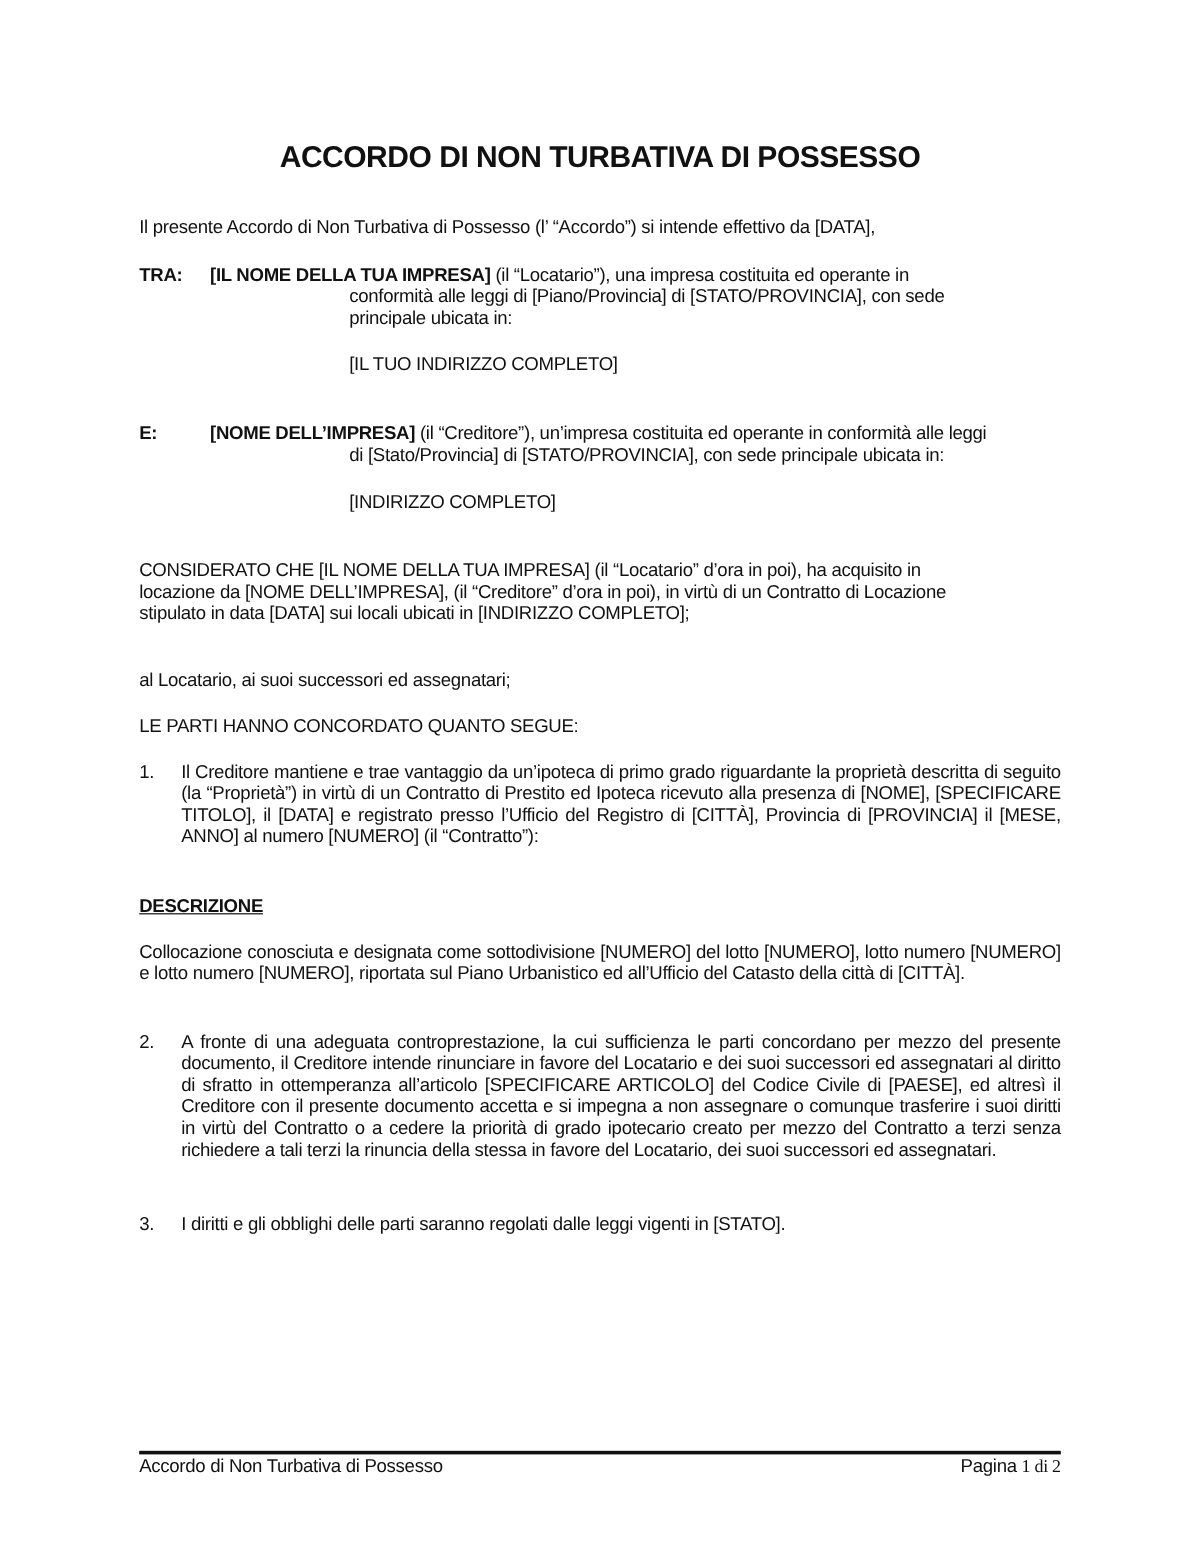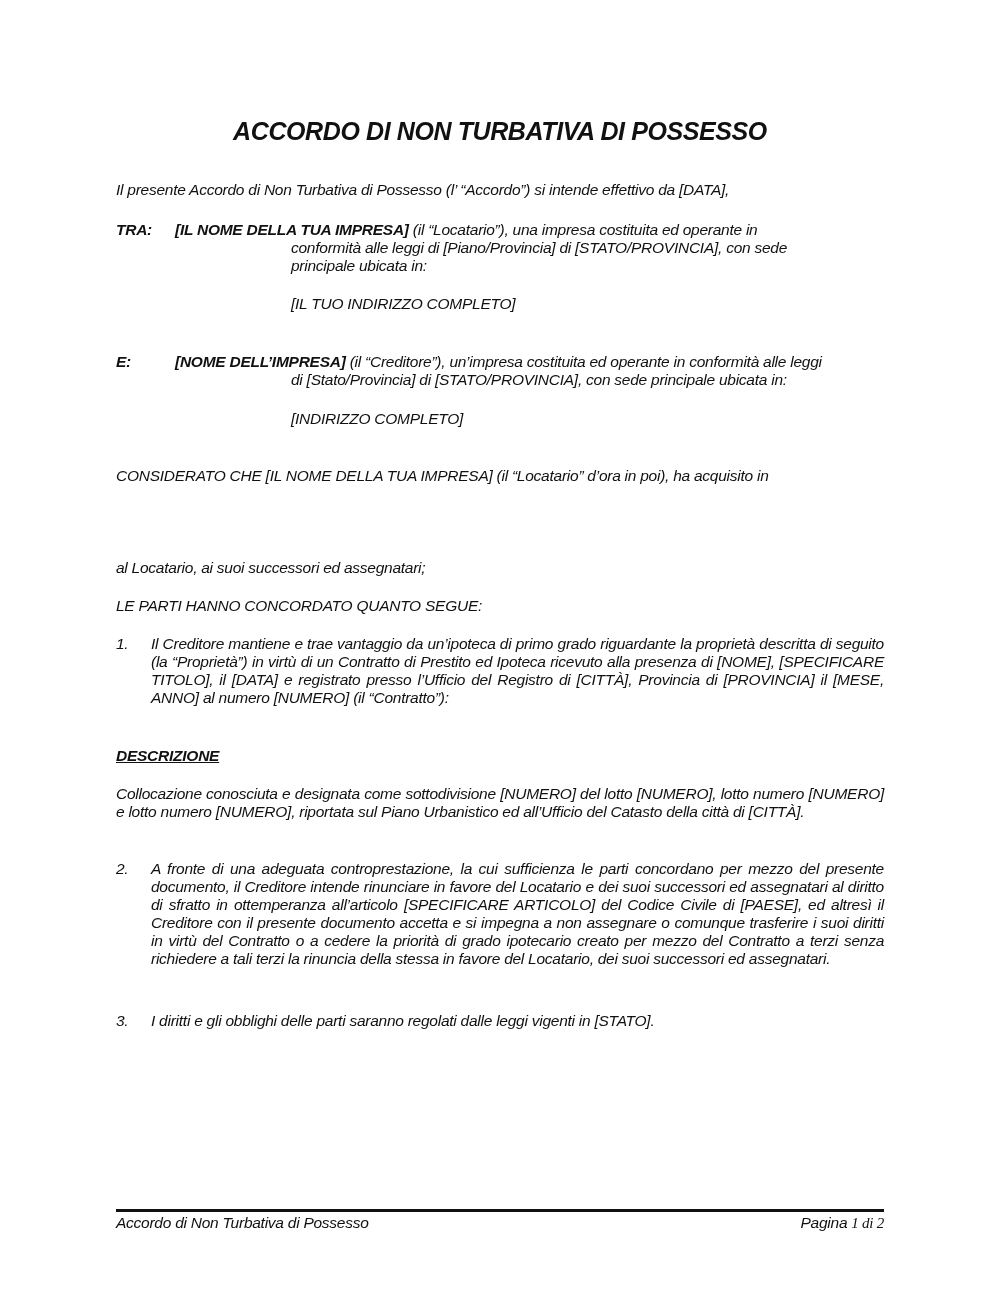--- a/index.html
+++ b/index.html
@@ -1,15 +1,15 @@
 <!DOCTYPE html>
 <html><head>
   <meta charset="utf-8">
   <style>
-    * { margin: 0; padding: 0; box-sizing: border-box; font-style: italic; }
+    * { margin: 0; padding: 0; box-sizing: border-box; }
     html, body { width: 1000px; height: 1290px; background: #ffffff; }
     body {
       position: relative;
       font-family: "Liberation Sans", sans-serif;
       color: #111111;
       font-size: 15.5px;
       line-height: 18px;
       letter-spacing: -0.25px;
     }
     .page { position: absolute; left: 0; top: 0; width: 1000px; height: 1290px; }
@@ -56,20 +56,22 @@
   <div class="abs party-cont" style="top:295px;">[IL TUO INDIRIZZO COMPLETO]</div>
 
   <div class="abs party-label" style="top:353px;">E:</div>
   <div class="abs party-first" style="top:353px;">
     <span class="bold">[NOME DELL’IMPRESA]</span><span> (il “Creditore”), un’impresa costituita ed operante in conformità alle leggi</span>
   </div>
   <div class="abs party-cont" style="top:371px;">di [Stato/Provincia] di [STATO/PROVINCIA], con sede principale ubicata in:</div>
   <div class="abs party-cont" style="top:410px;">[INDIRIZZO COMPLETO]</div>
 
   <div class="abs para" style="top:467px;">CONSIDERATO CHE [IL NOME DELLA TUA IMPRESA] (il “Locatario” d’ora in poi), ha acquisito in</div>
+  <div class="abs para" style="top:485px;">locazione da [NOME DELL’IMPRESA], (il “Creditore” d’ora in poi), in virtù di un Contratto di Locazione</div>
+  <div class="abs para" style="top:503px;">stipulato in data [DATA] sui locali ubicati in [INDIRIZZO COMPLETO];</div>
 
   <div class="abs para" style="top:559px;">al Locatario, ai suoi successori ed assegnatari;</div>
 
   <div class="abs para" style="top:597px;">LE PARTI HANNO CONCORDATO QUANTO SEGUE:</div>
 
   <div class="abs list-num" style="top:635px;">1.</div>
   <div class="abs list-body justify" style="top:635px;">Il Creditore mantiene e trae vantaggio da un’ipoteca di primo grado riguardante la proprietà descritta di seguito (la “Proprietà”) in virtù di un Contratto di Prestito ed Ipoteca ricevuto alla presenza di [NOME], [SPECIFICARE TITOLO], il [DATA] e registrato presso l’Ufficio del Registro di [CITTÀ], Provincia di [PROVINCIA] il [MESE, ANNO] al numero [NUMERO] (il “Contratto”):</div>
 
   <div class="abs para heading-u" style="top:747px;">DESCRIZIONE</div>
   <div class="abs para justify" style="top:785px;">Collocazione conosciuta e designata come sottodivisione [NUMERO] del lotto [NUMERO], lotto numero [NUMERO] e lotto numero [NUMERO], riportata sul Piano Urbanistico ed all’Ufficio del Catasto della città di [CITTÀ].</div>

